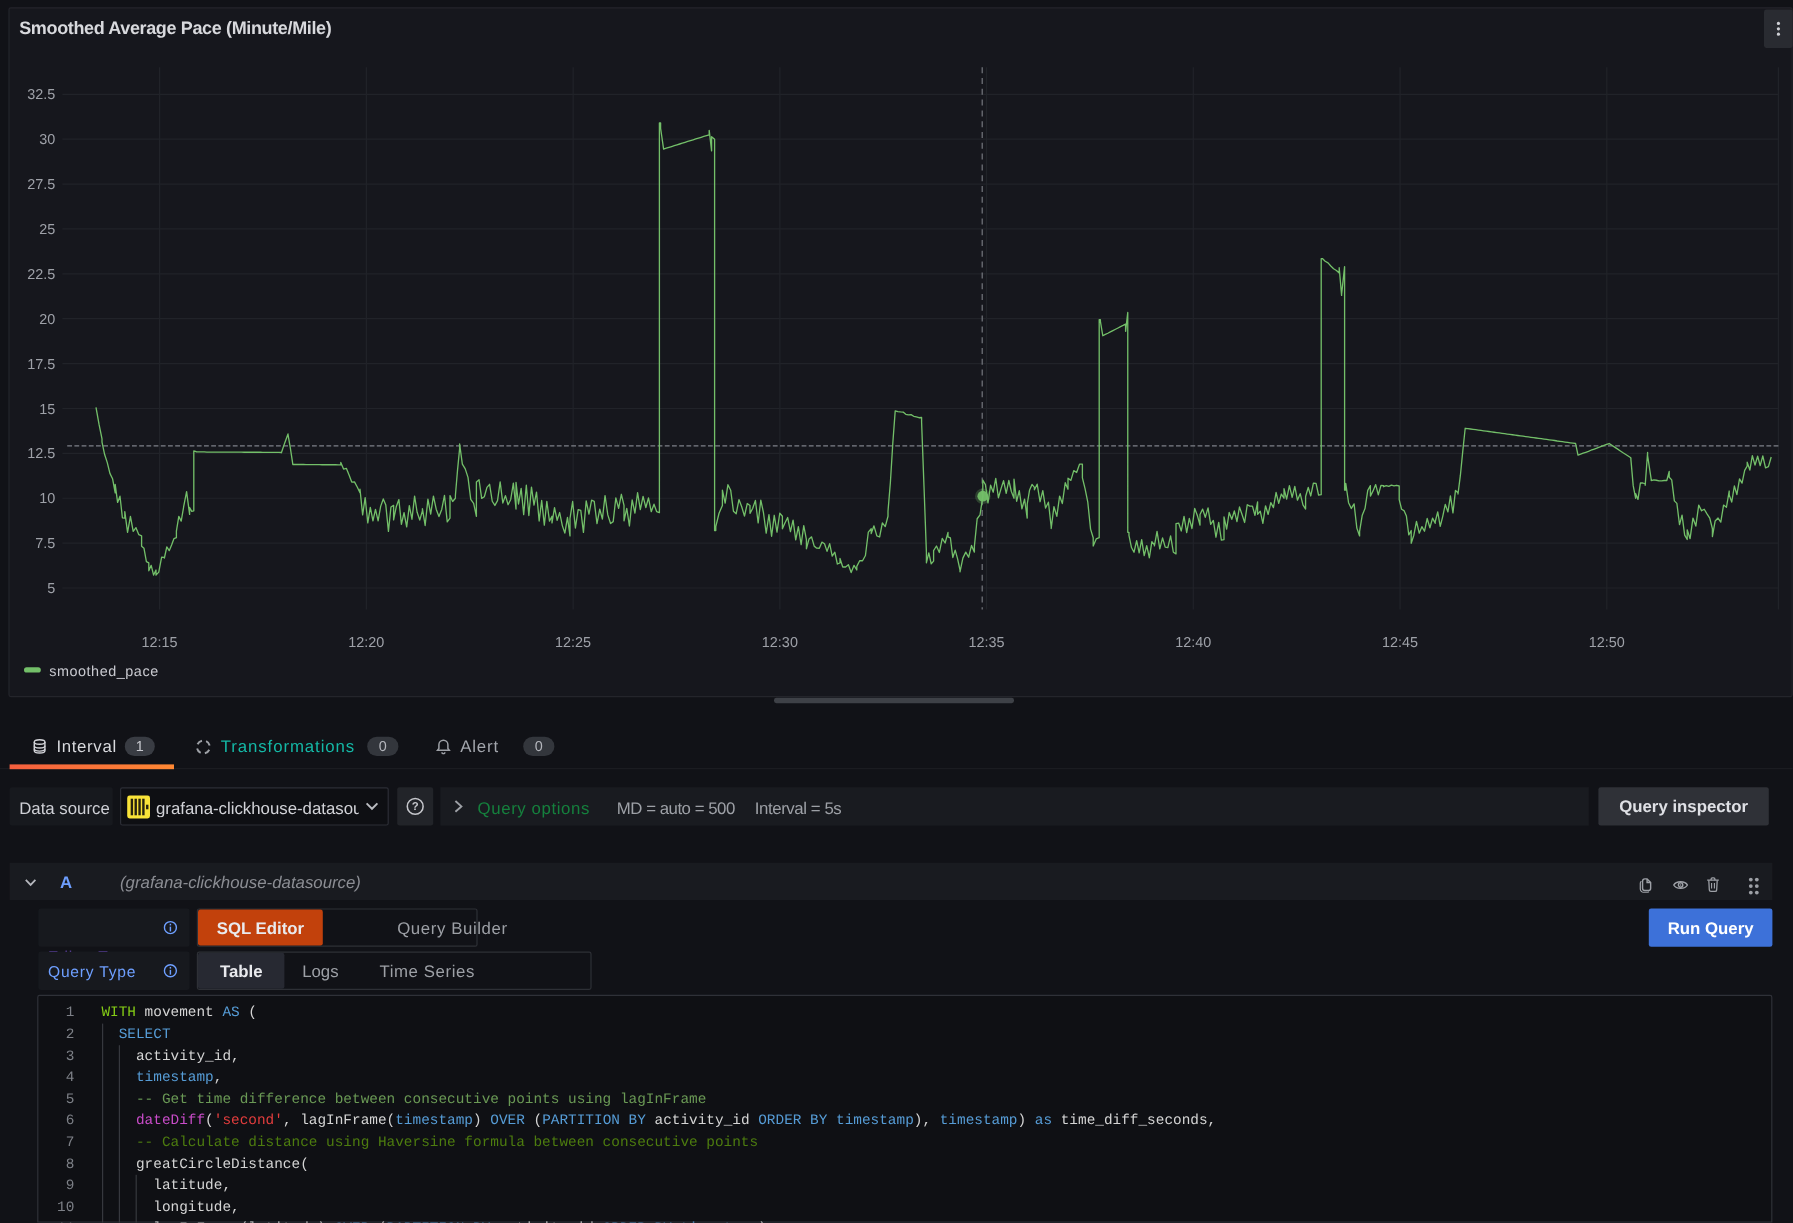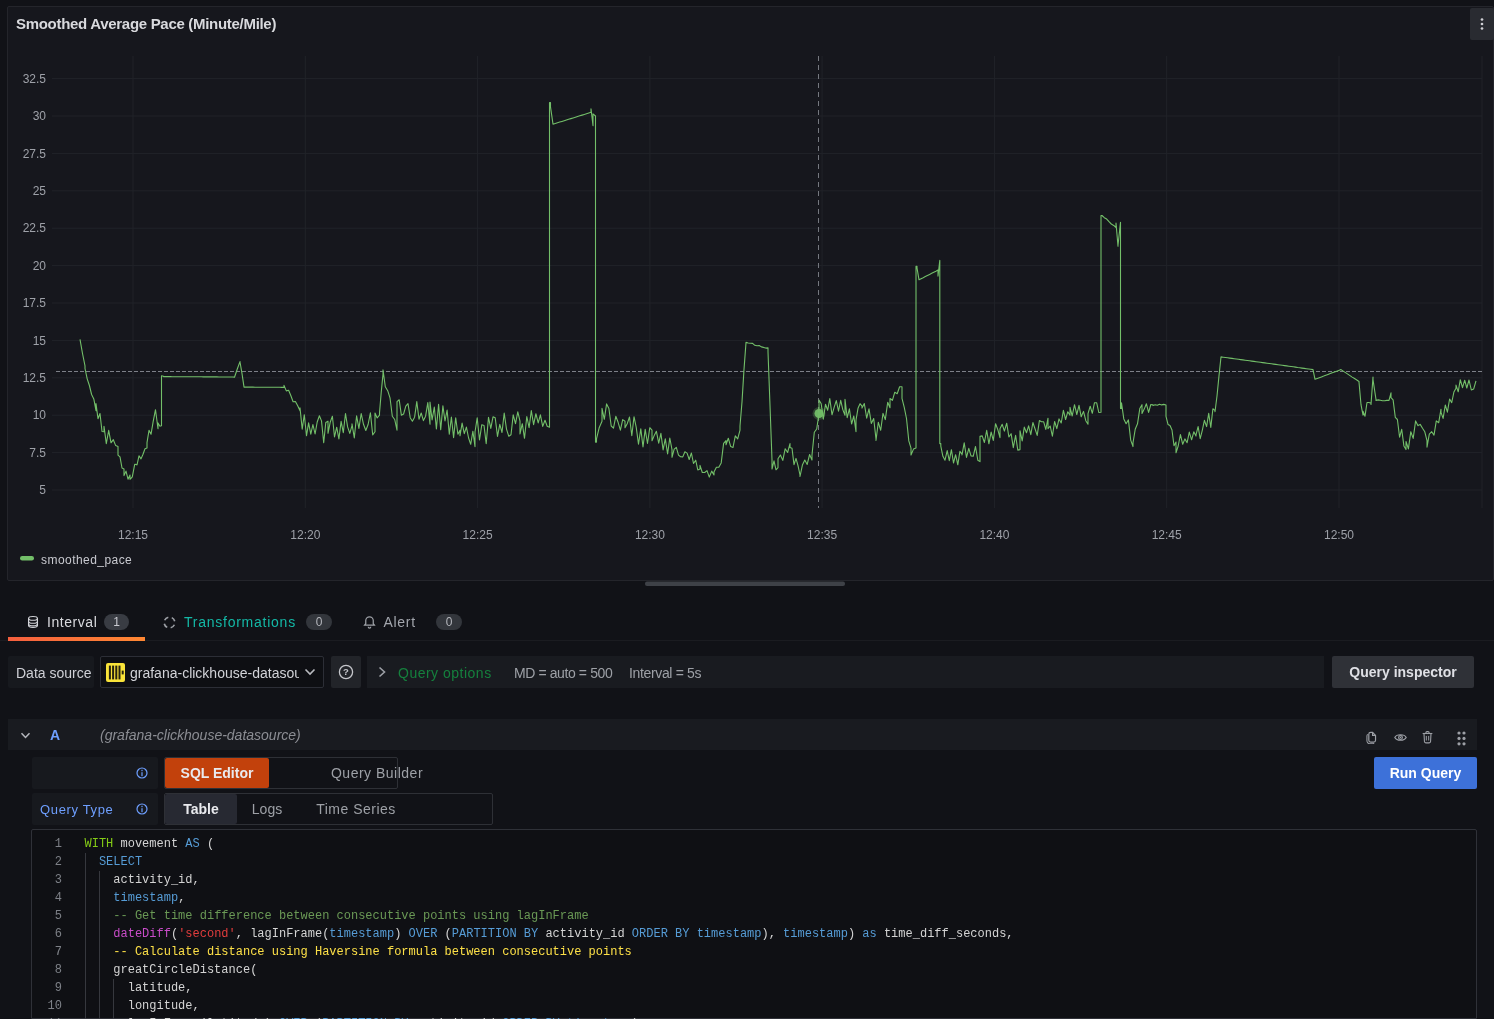--- a/index.html
+++ b/index.html
@@ -217,17 +217,17 @@
 <div class="abs" style="left:113.3px; top:978.5px; width:1px; height:40.5px; background:#36383e;"></div>
 <div class="abs" id="gutter" style="left:32px; top:834.5px; width:30px; text-align:right; font-family:'Liberation Mono',monospace; font-size:12px; line-height:18px; color:#7d8087;">
 1<br>2<br>3<br>4<br>5<br>6<br>7<br>8<br>9<br>10<br>11
 </div>
 <pre class="abs" style="left:84.5px; top:834.5px; font-family:'Liberation Mono',monospace; font-size:12px; line-height:18px; color:#d4d4d4;"><span style="color:#84cc16">WITH</span> movement <span style="color:#569cd6">AS</span> (
   <span style="color:#569cd6">SELECT</span>
     activity_id,
     <span style="color:#569cd6">timestamp</span>,
     <span style="color:#6a9955">-- Get time difference between consecutive points using lagInFrame</span>
     <span style="color:#c94cc9">dateDiff</span>(<span style="color:#e23d3d">'second'</span>, lagInFrame(<span style="color:#569cd6">timestamp</span>) <span style="color:#569cd6">OVER</span> (<span style="color:#569cd6">PARTITION</span> <span style="color:#569cd6">BY</span> activity_id <span style="color:#569cd6">ORDER</span> <span style="color:#569cd6">BY</span> <span style="color:#569cd6">timestamp</span>), <span style="color:#569cd6">timestamp</span>) <span style="color:#569cd6">as</span> time_diff_seconds,
-    <span style="color:#fde047">-- Calculate distance using Haversine formula between consecutive points</span>
+    <span style="color:#4d7c0f">-- Calculate distance using Haversine formula between consecutive points</span>
     greatCircleDistance(
       latitude,
       longitude,
       lagInFrame(latitude) <span style="color:#569cd6">OVER</span> (<span style="color:#569cd6">PARTITION</span> <span style="color:#569cd6">BY</span> activity_id <span style="color:#569cd6">ORDER</span> <span style="color:#569cd6">BY</span> <span style="color:#569cd6">timestamp</span>),</pre>
 
 </body></html>

